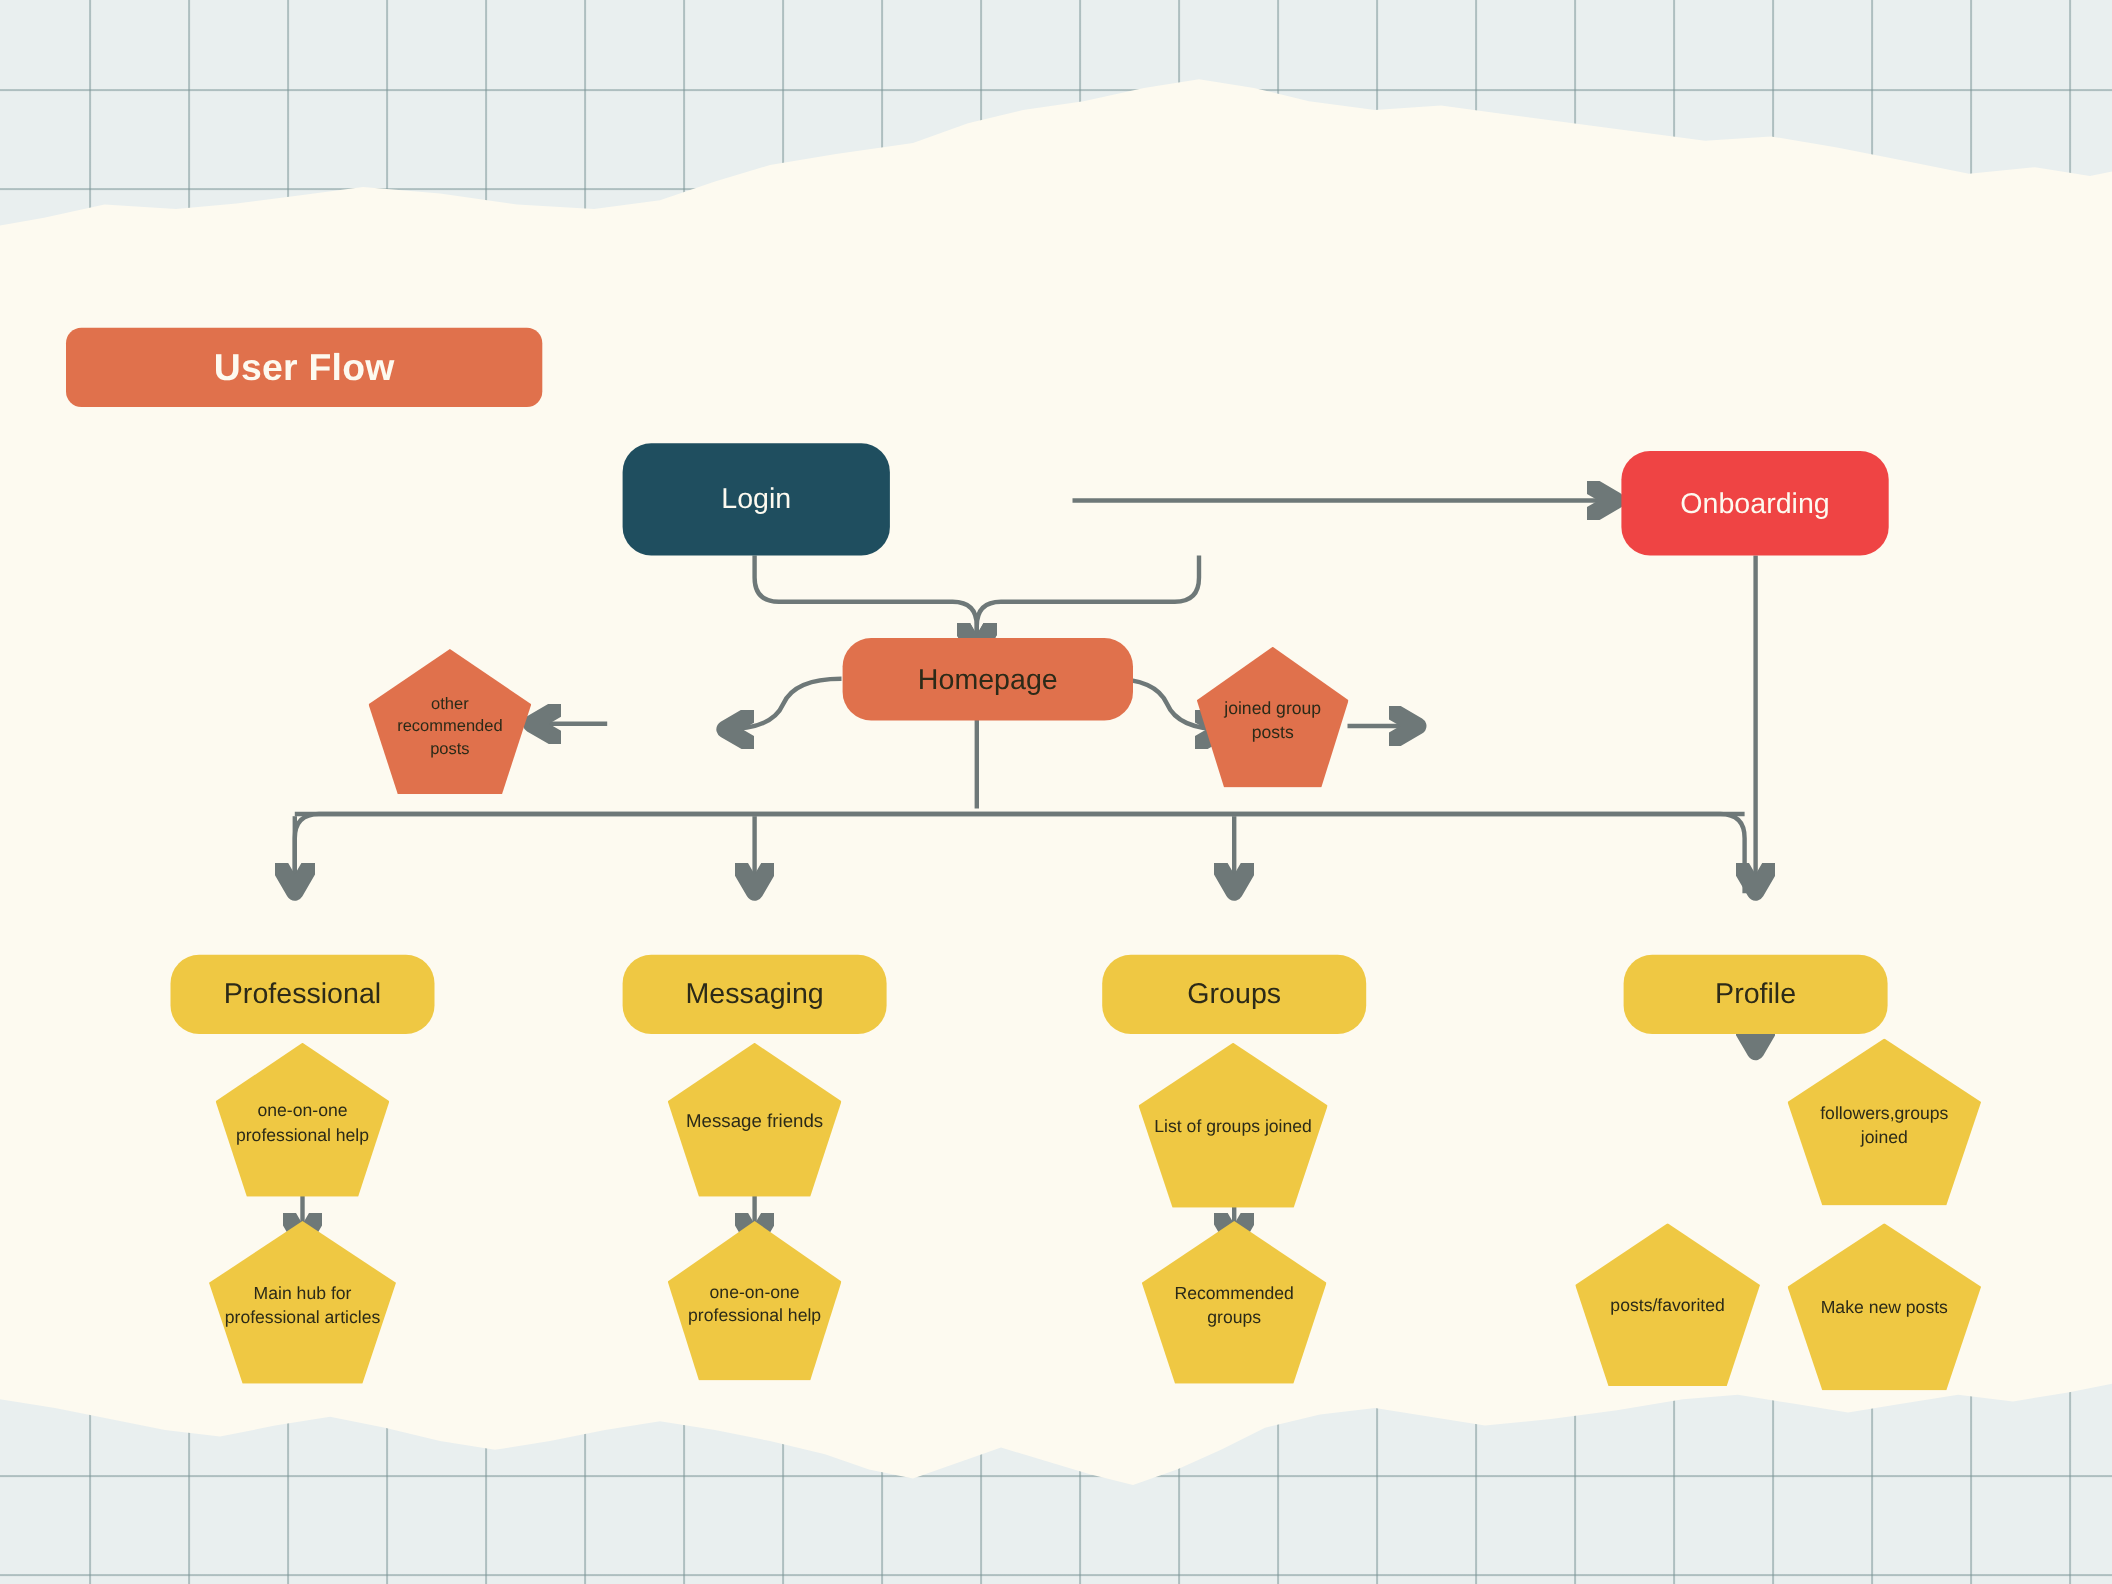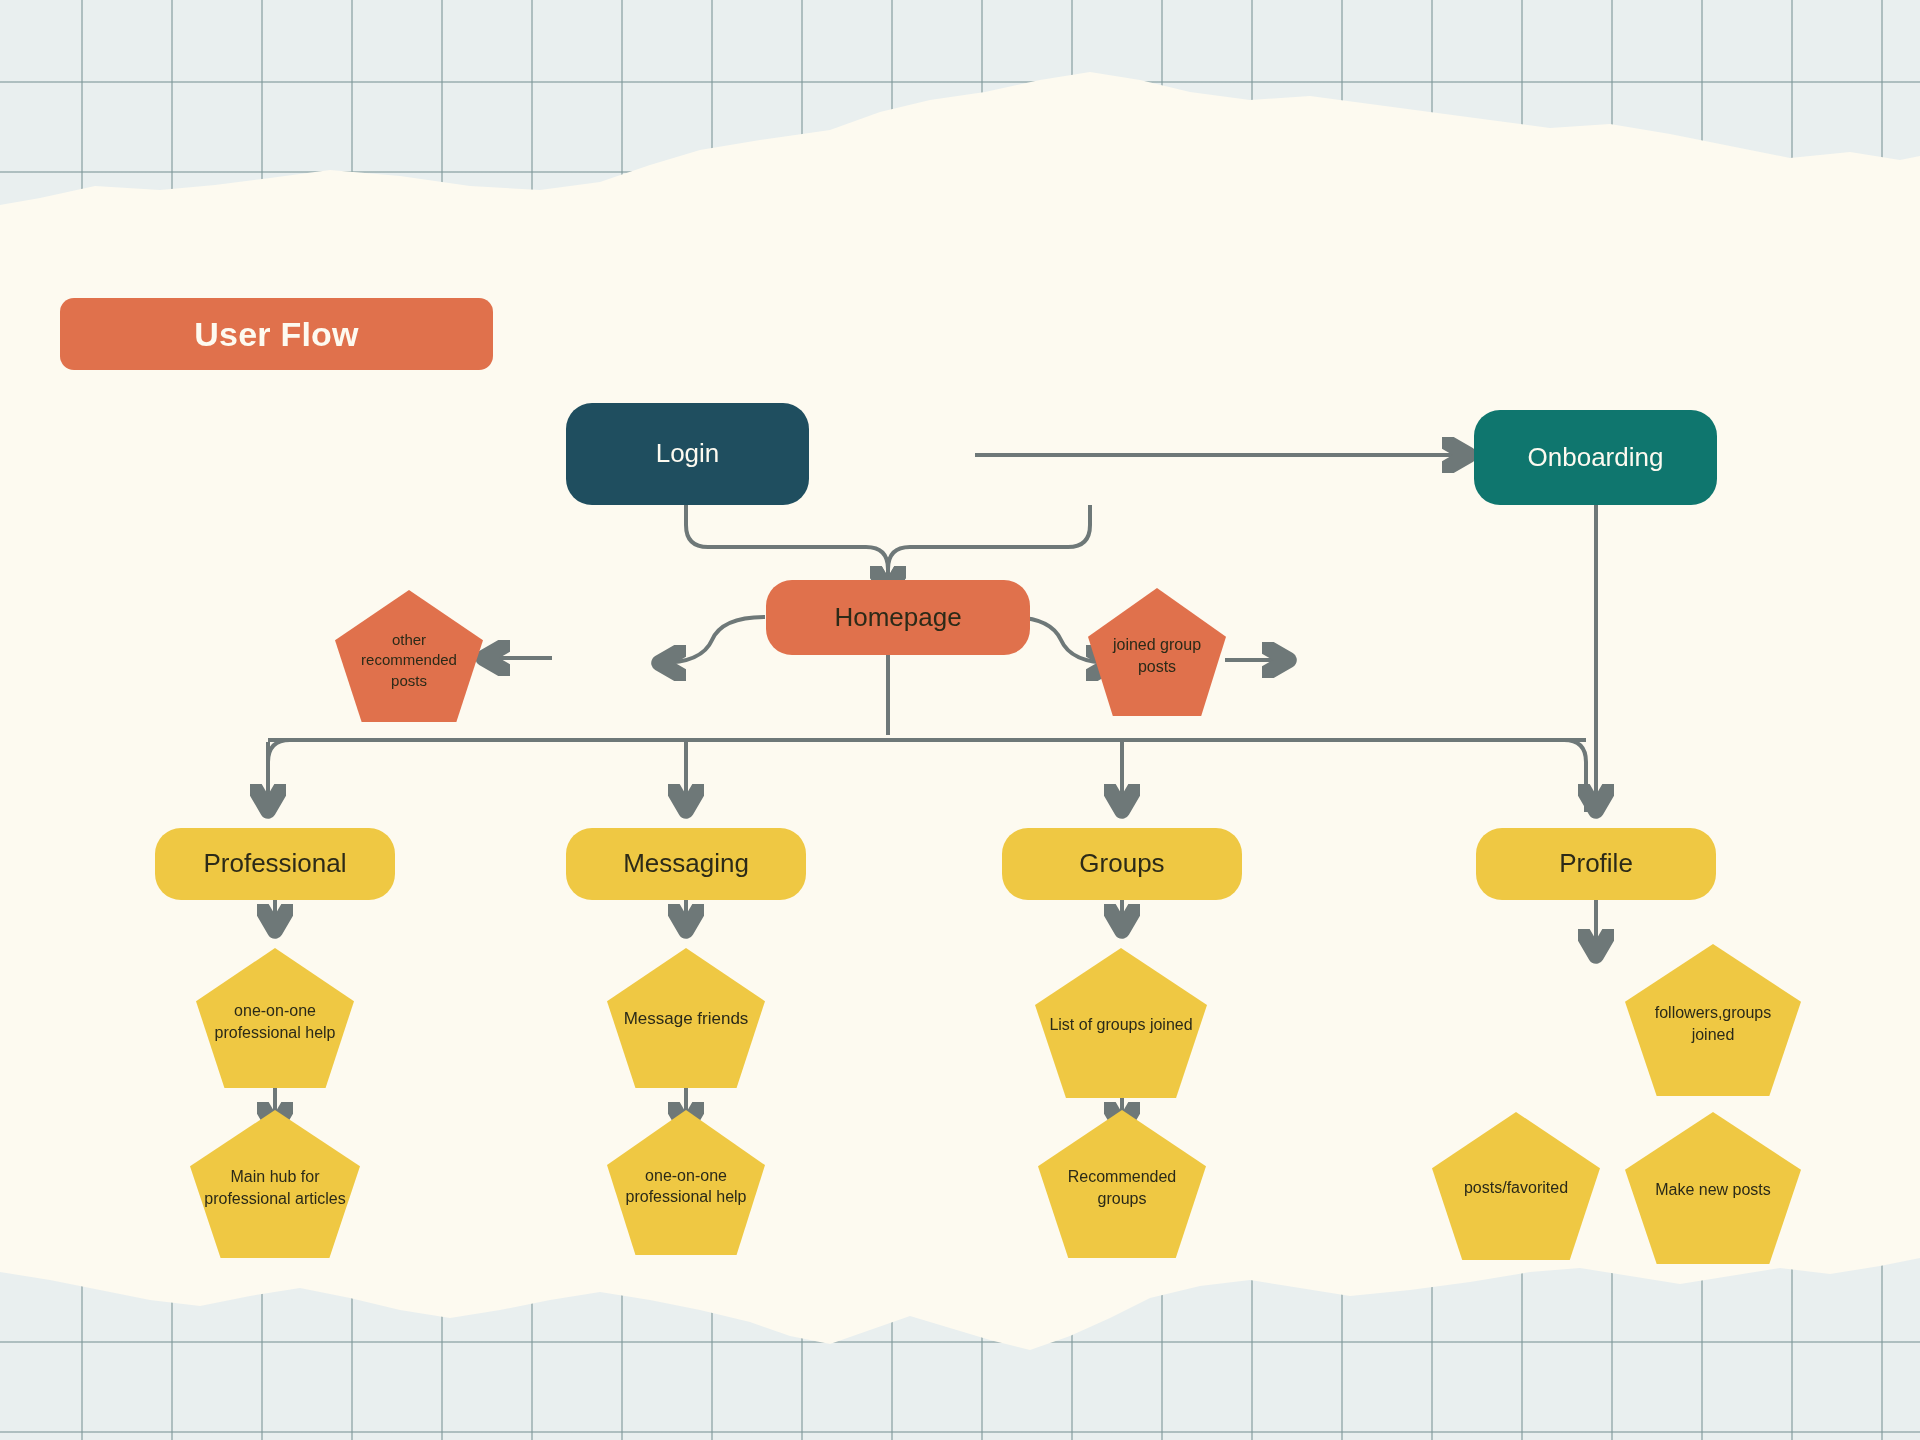--- a/index.html
+++ b/index.html
@@ -31,23 +31,23 @@
   
   .node{position:absolute;box-sizing:border-box;display:flex;align-items:center;justify-content:center;text-align:center;}
 
   .pill{
     border-radius:26px;
     font-size:26px;
     line-height:1.2;
     padding:0 14px;
   }
   .pill.dark{background:#1f4e5f;color:#fdfaf0;}
-  .pill.orange{background:#0f766e;color:#fdfaf0;}
+  .pill.orange{background:#ef4444;color:#fdfaf0;}
   .pill.orange-dark-text{background:#e0714c;color:#2c2a18;}
-  .pill.yellow{background:#efc843;color:#2c2a18;}
+  .pill.yellow{background:#efc843;color:#2c2a18;margin-top:40px;}
 
   .title-card{
     position:absolute;
     background:#e0714c;color:#fdfaf0;
     border-radius:14px;
     display:flex;align-items:center;justify-content:center;
     font-size:34px;font-weight:700;letter-spacing:.2px;
   }
 
   .penta{position:absolute;}

